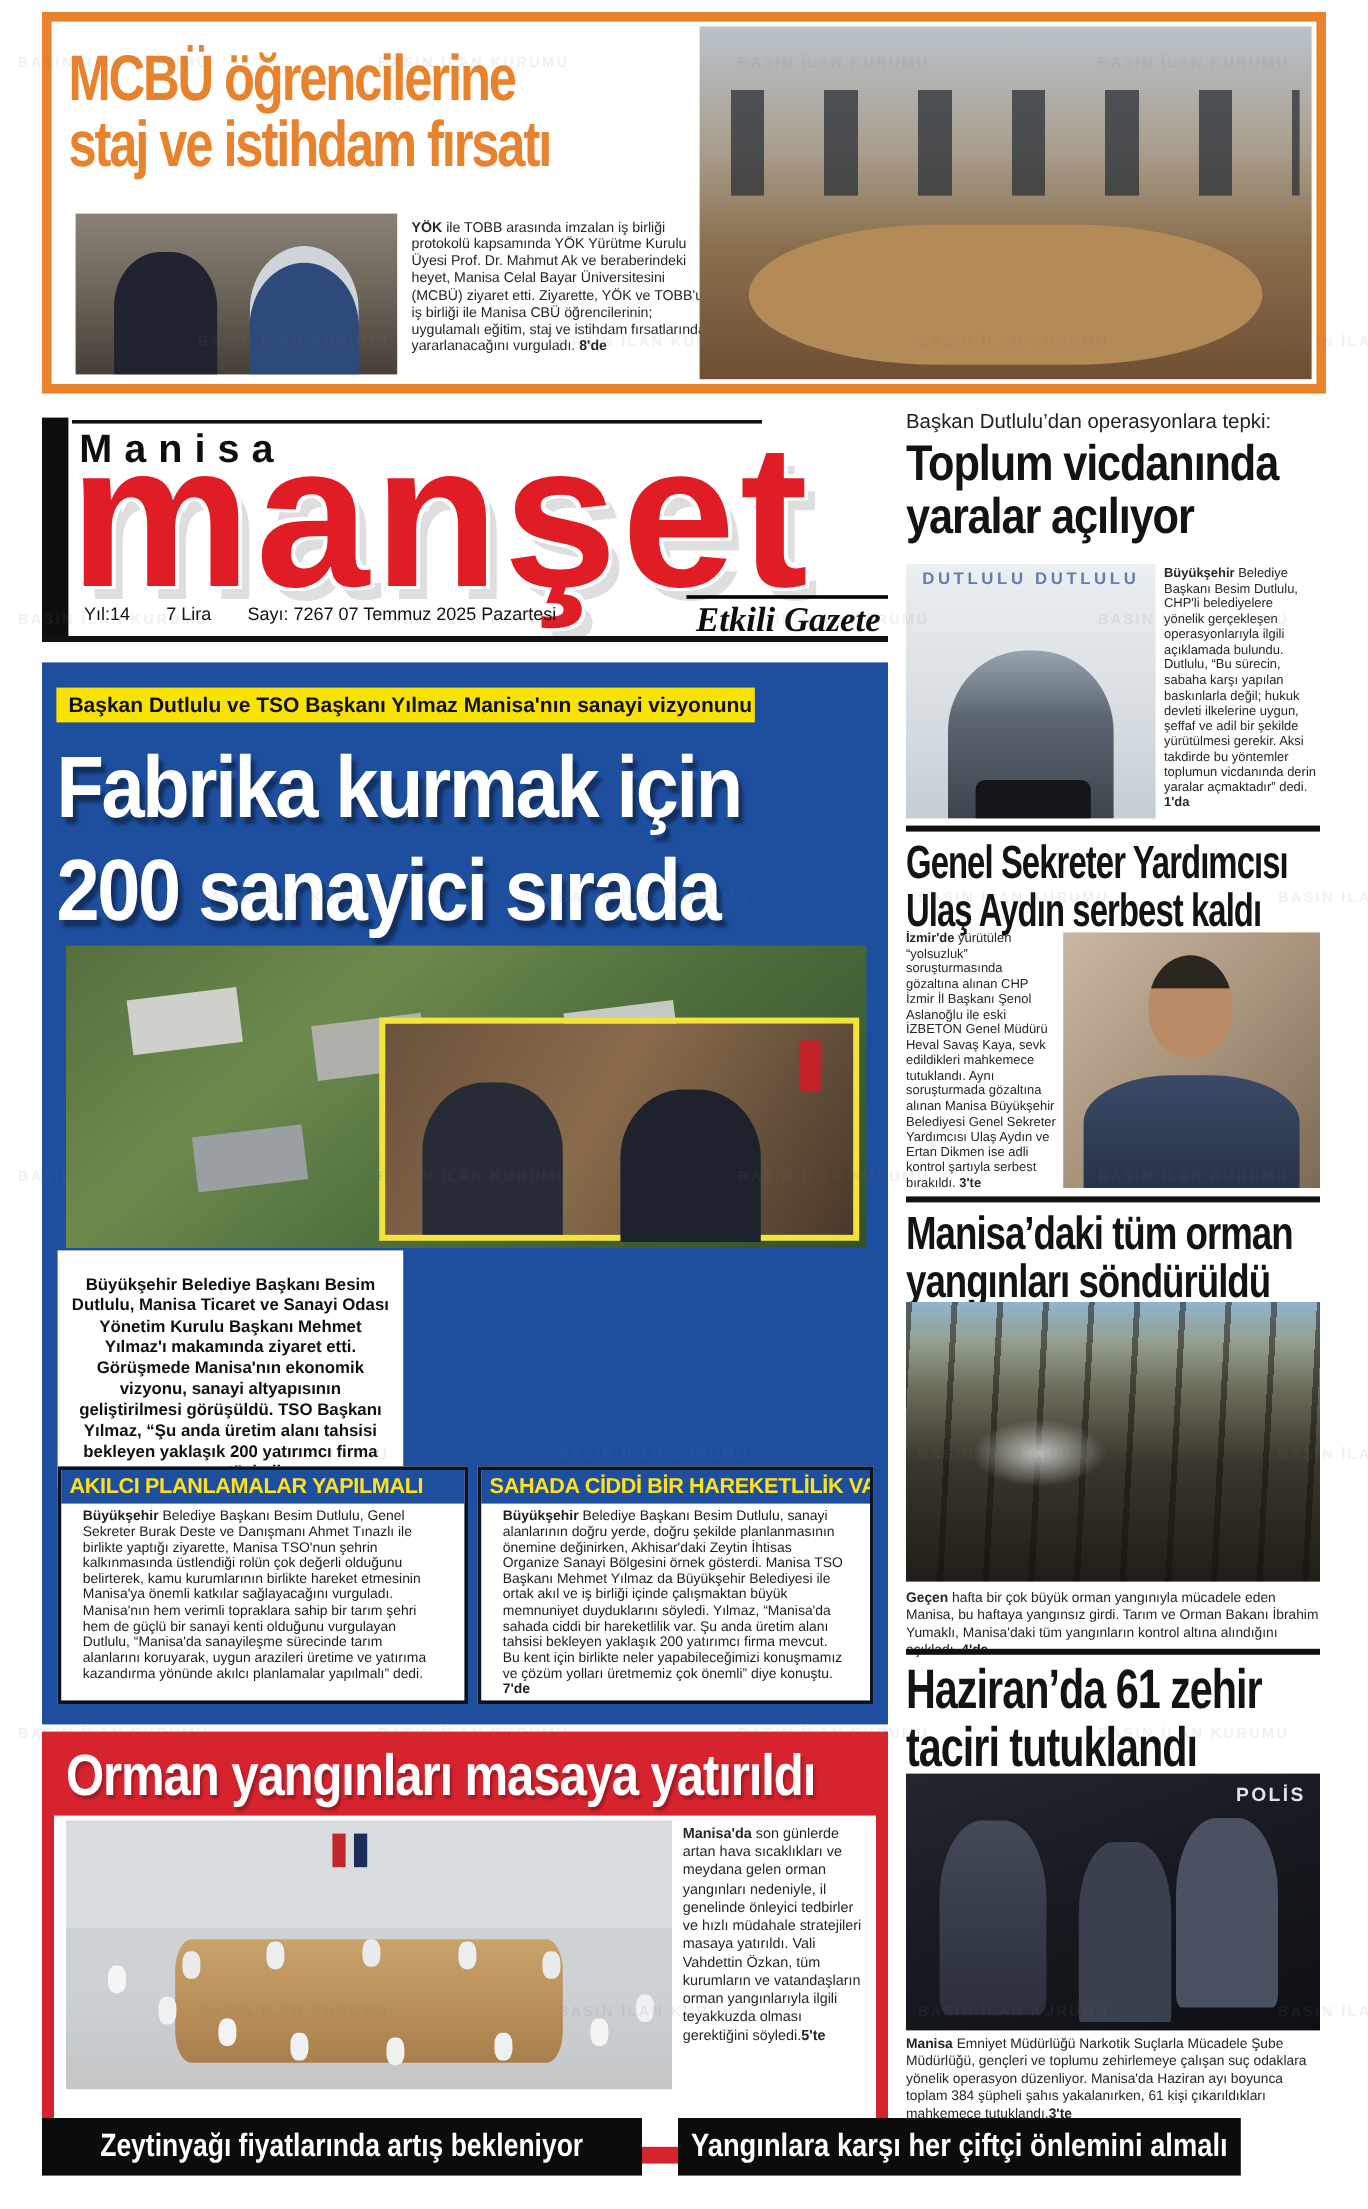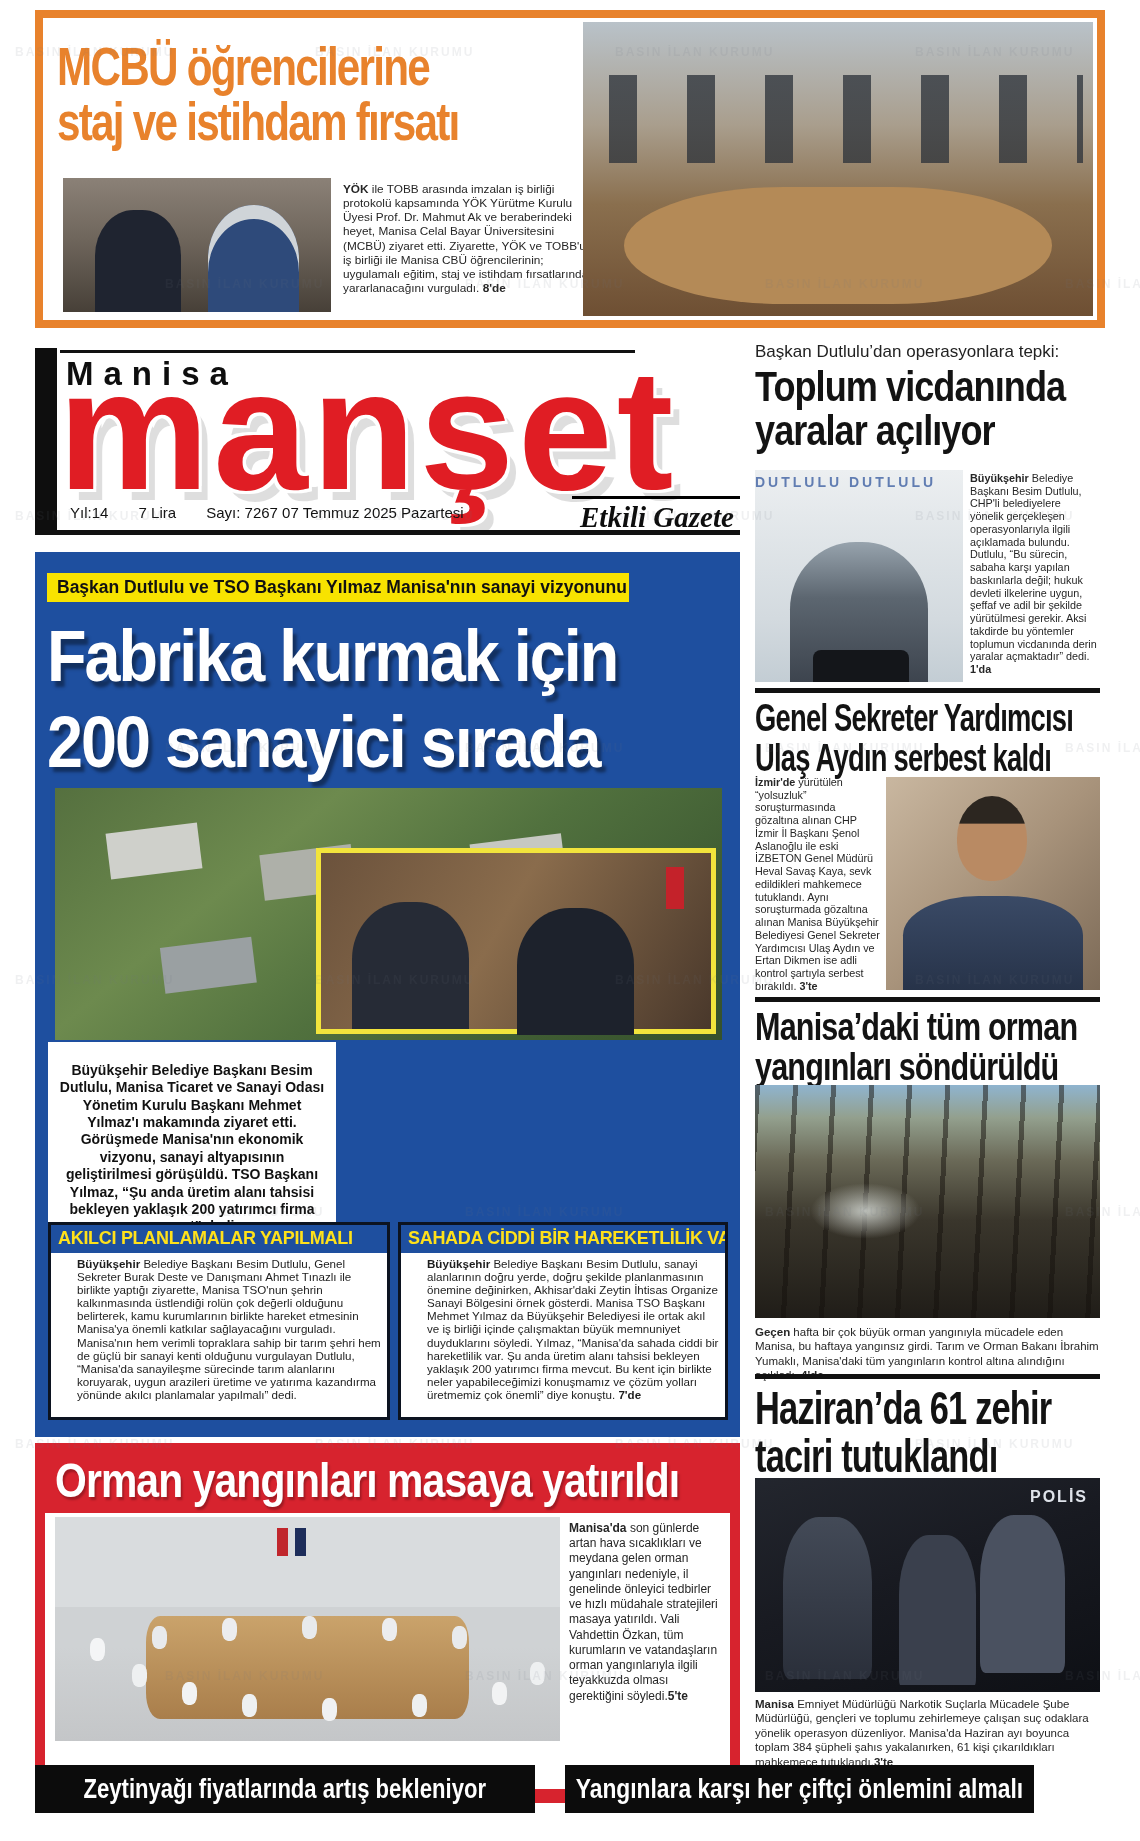--- a/index.html
+++ b/index.html
@@ -42,21 +42,21 @@
   #mast-info span{margin-right:26px;}
   #mast-tagline-rule{left:572px;top:496px;width:168px;height:3px;background:#000;}
   #mast-tagline{left:580px;top:501px;font-family:"Liberation Serif",serif;font-style:italic;font-weight:bold;
                 font-size:29px;color:#0d0d0d;}
   #mast-rule-bottom{left:35px;top:530px;width:705px;height:5px;}
 
   
   #kicker1{left:755px;top:342px;font-size:17px;color:#222;}
   #hl1{left:755px;top:366px;font-size:38px;transform:scale(.95,1.1);}
   #p-dutlulu{left:755px;top:470px;width:208px;height:212px;background:linear-gradient(#eceff1,#d3dadf 70%,#c3cdd4);}
-  #p-dutlulu .backdrop{position:absolute;left:0;top:4px;width:100%;text-align:left;color:#4a6aa8;
+  #p-dutlulu .backdrop{position:absolute;left:0;top:4px;width:100%;text-align:center;color:#4a6aa8;
                        font-weight:bold;font-size:14px;letter-spacing:3px;opacity:.85;}
   #p-dutlulu::before{content:"";position:absolute;left:17%;bottom:0;width:66%;height:66%;
       background:linear-gradient(#97a3ad,#5c6670 40%,#3d444e);border-radius:48% 48% 0 0;}
   #p-dutlulu::after{content:"";position:absolute;left:28%;bottom:0;width:46%;height:15%;background:#14161a;border-radius:8px 8px 0 0;}
   #body1{left:970px;top:472px;width:127px;font-size:10.8px;line-height:1.18;}
   #rule1{left:755px;top:688px;width:345px;height:5px;}
   #hl2{left:755px;top:698px;font-size:36px;transform:scale(.76,1.08);}
   #body2{left:755px;top:776px;width:127px;font-size:10.8px;line-height:1.18;}
   #p-portrait{left:886px;top:777px;width:214px;height:213px;background:linear-gradient(135deg,#c9b7a0 0%,#a8937b 50%,#7c6a57 100%);}
   #p-portrait::before{content:"";position:absolute;left:33%;top:9%;width:33%;height:40%;
@@ -96,21 +96,21 @@
       background:linear-gradient(120deg,#6b523c 0%,#8a6c4c 45%,#49382b 100%);}
   #p-inset::before{content:"";position:absolute;left:8%;bottom:0;width:30%;height:72%;background:#262b36;border-radius:45% 45% 0 0;
       box-shadow:165px 6px 0 #1d222c;}
   #p-inset::after{content:"";position:absolute;right:7%;top:8%;width:18px;height:42px;background:#c4222a;}
   #main-caption{position:absolute;left:13px;top:490px;width:272px;height:158px;background:#fff;
       padding:20px 8px;font-weight:bold;font-size:14px;line-height:1.24;text-align:center;color:#111;}
   .ibox{position:absolute;top:670px;height:192px;background:#fff;border:3px solid #0c1320;}
   #ibox1{left:13px;width:336px;}
   #ibox2{left:363px;width:324px;}
   .ibox-h{background:#1e4f9f;color:#ffe11a;font-weight:bold;font-size:18px;padding:3px 7px 4px;letter-spacing:-.3px;white-space:nowrap;overflow:hidden;}
-  .ibox-b{padding:4px 6px;font-size:11.6px;line-height:1.13;color:#1d1d1d;margin-left:20px;}
+  .ibox-b{padding:4px 18px;font-size:11.6px;line-height:1.13;color:#1d1d1d;}
 
   
   #redbox{left:35px;top:1443px;width:705px;height:360px;background:#d7232e;}
   #hl-red{position:absolute;left:20px;top:10px;font-weight:bold;font-size:44px;color:#fff;letter-spacing:-1px;
           transform:scale(.93,1.1);transform-origin:0 0;white-space:nowrap;text-shadow:2px 3px 2px rgba(0,0,0,.25);}
   #red-content{position:absolute;left:10px;top:70px;right:10px;bottom:14px;background:#fff;}
   #p-vali{left:10px;top:4px;width:505px;height:224px;background:linear-gradient(180deg,#d9dcde 0 40%,#cfd2d4 40% 58%,#c4c6c8);}
   #p-vali::before{content:"";position:absolute;left:18%;bottom:10%;width:64%;height:46%;
       background:linear-gradient(#caa36b,#a97e4b);border-radius:14px/26px;}
   #p-vali::after{content:"";position:absolute;left:7%;top:54%;width:15px;height:23px;background:#f4f5f6;border-radius:40%;

